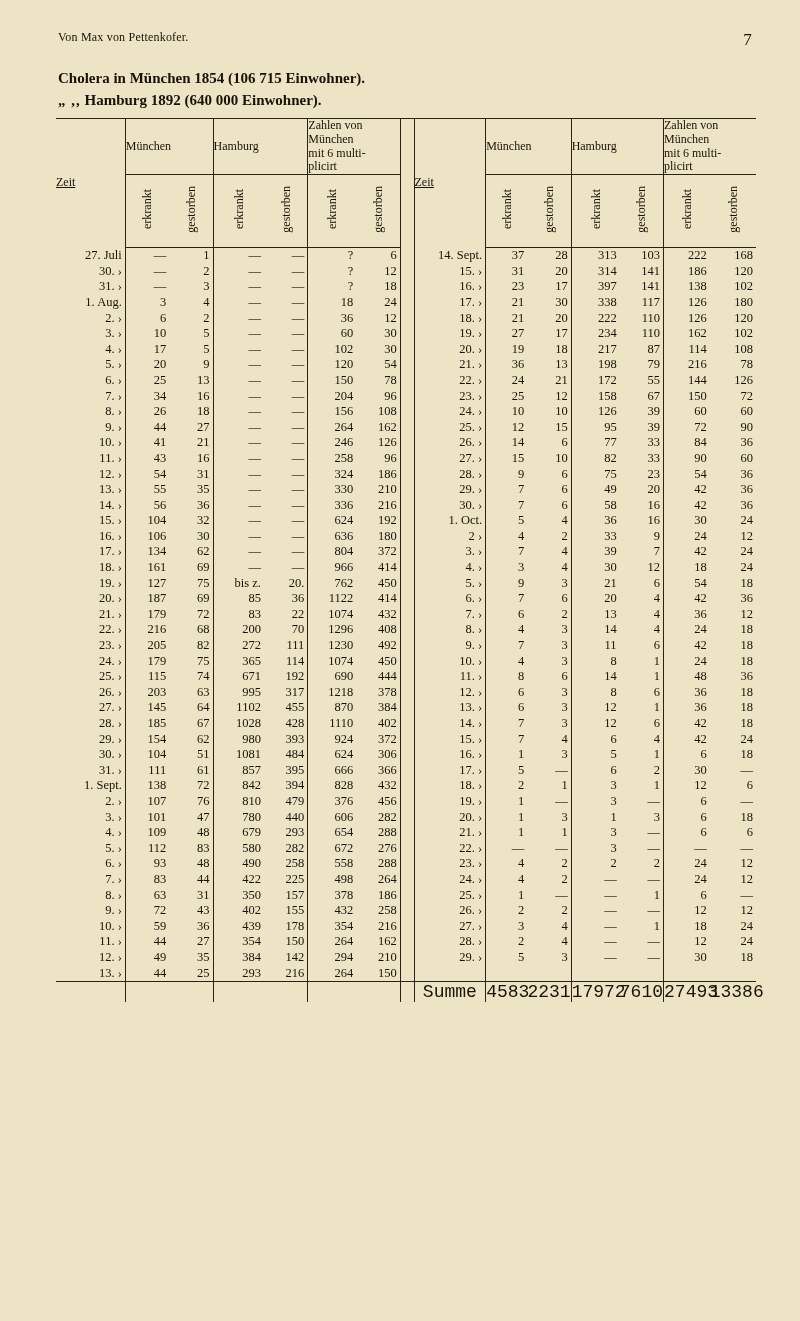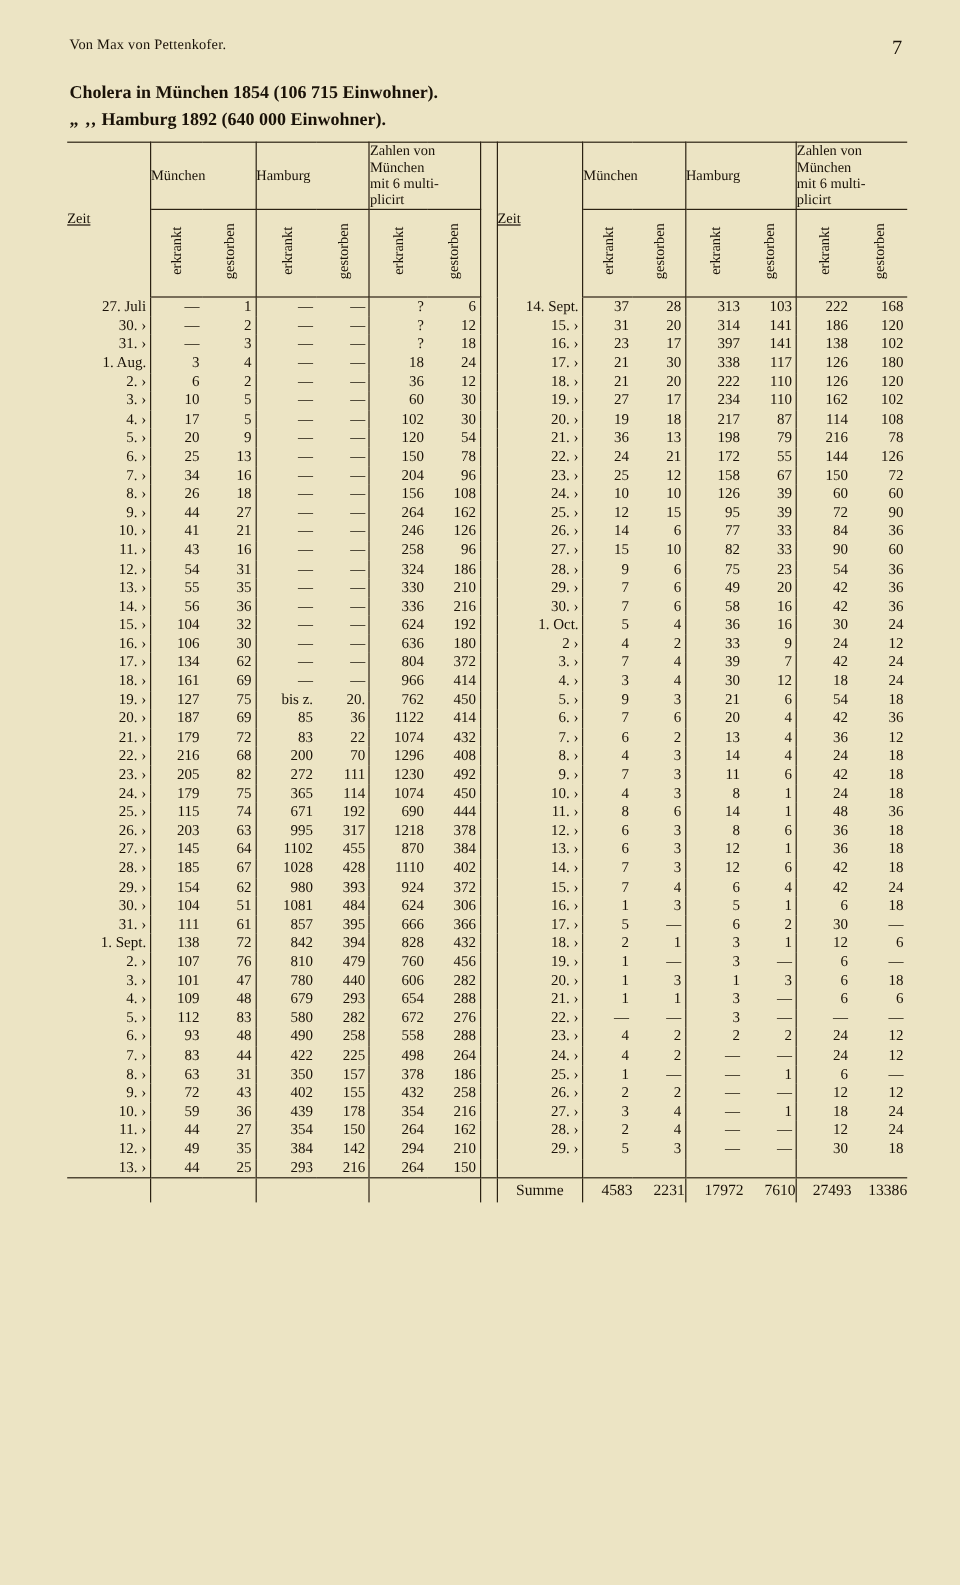--- a/index.html
+++ b/index.html
@@ -121,24 +121,25 @@
     text-align: right;
     padding-right: 6px;
     white-space: nowrap;
   }
   td.num {
     text-align: right;
     padding-right: 7px;
   }
   .sum-row td {
     border-top: 1.6px solid #2b2213;
-    font-size: 13px;
+    font-size: 18px;
     height: 20px;
     padding-top: 1px;
     font-weight: normal;
+    font-family: Liberation Mono, monospace;
   }
   .sum-label {
     text-align: center;
     font-size: 13.5px;
   }
   .mid-gap { width: 10px; }
 </style>
 </head>
 <body>
 
@@ -810,21 +811,21 @@
             <td class="num vr">1</td>
             <td class="num">12</td>
             <td class="num">6</td>
           </tr>
           <tr>
             <td class="date vr">2.  ›</td>
             <td class="num">107</td>
             <td class="num vr">76</td>
             <td class="num">810</td>
             <td class="num vr">479</td>
-            <td class="num">760</td>
+            <td class="num">376</td>
             <td class="num vr">456</td>
             <td class="mid-gap vr"></td>
             <td class="date vr">19.  ›</td>
             <td class="num">1</td>
             <td class="num vr">—</td>
             <td class="num">3</td>
             <td class="num vr">—</td>
             <td class="num">6</td>
             <td class="num">—</td>
           </tr>

